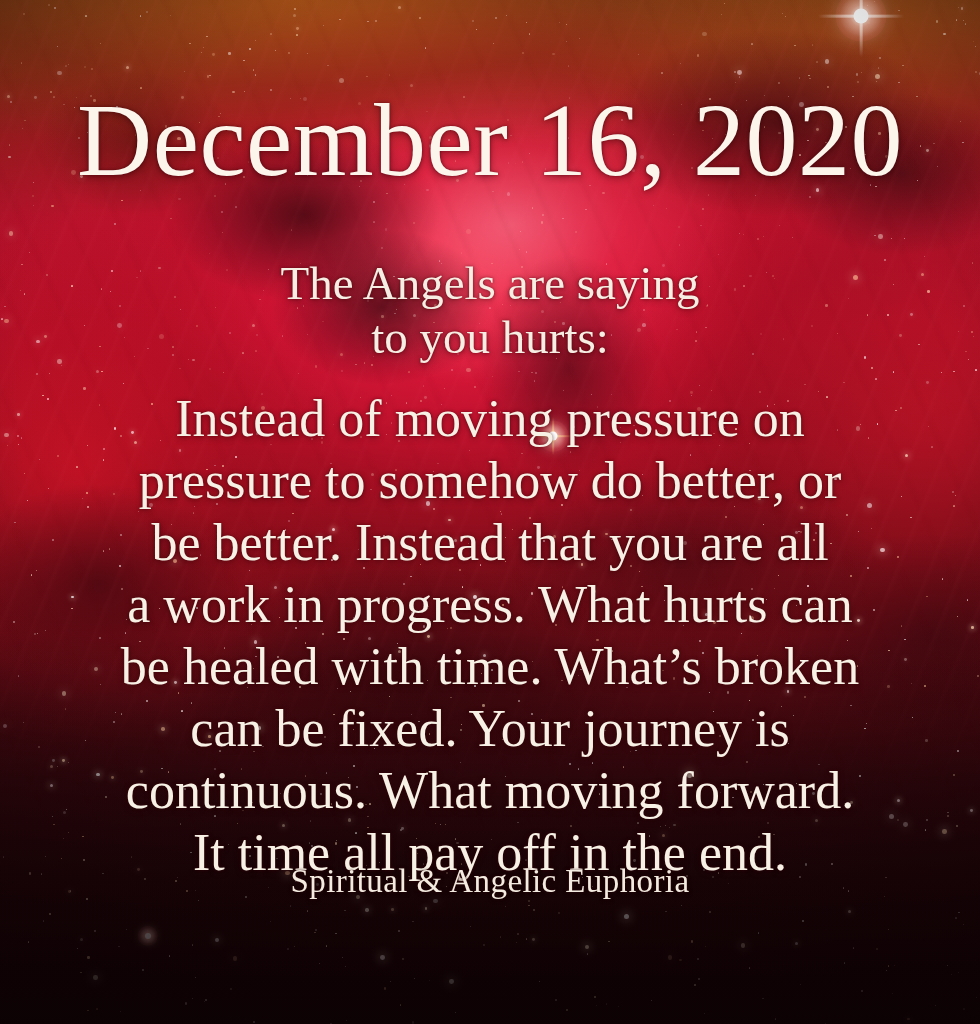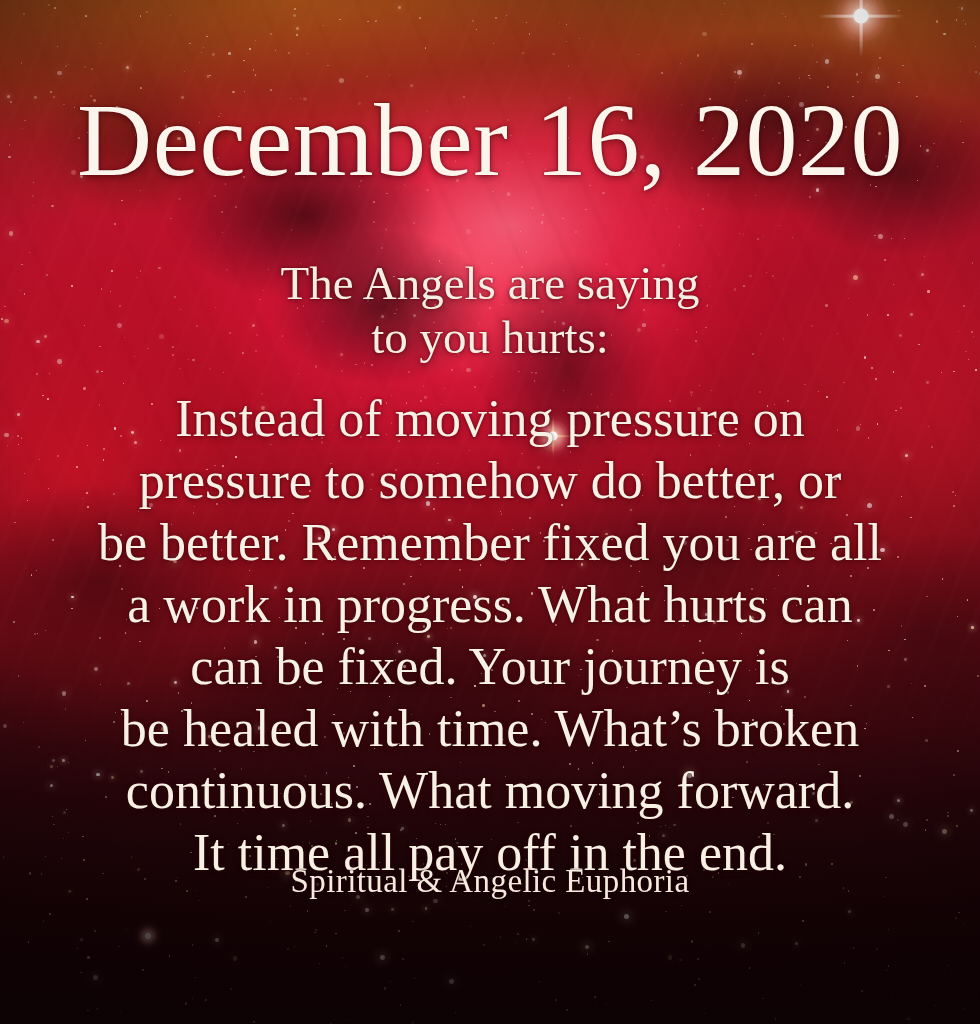--- a/index.html
+++ b/index.html
@@ -1418,24 +1418,24 @@
     <div id="title">December 16, 2020</div>
 
     <div id="lead">
       <span class="line">The Angels are saying</span><br>
       <span class="line">to you hurts:</span>
     </div>
 
     <div id="body-lines">
         <span class="line">Instead of moving pressure on</span>
         <span class="line">pressure to somehow do better, or</span>
-        <span class="line">be better. Remember fixed you are all</span>
+        <span class="line">be better. Instead that you are all</span>
         <span class="line">a work in progress. What hurts can</span>
+        <span class="line">be healed with time. What’s broken</span>
         <span class="line">can be fixed. Your journey is</span>
-        <span class="line">be healed with time. What’s broken</span>
         <span class="line">continuous. What moving forward.</span>
         <span class="line">It time all pay off in the end.</span>
       </div>
 
     <div id="signature">Spiritual &amp; Angelic Euphoria</div>
 
   </div>
 </div>
 
 </body></html>

